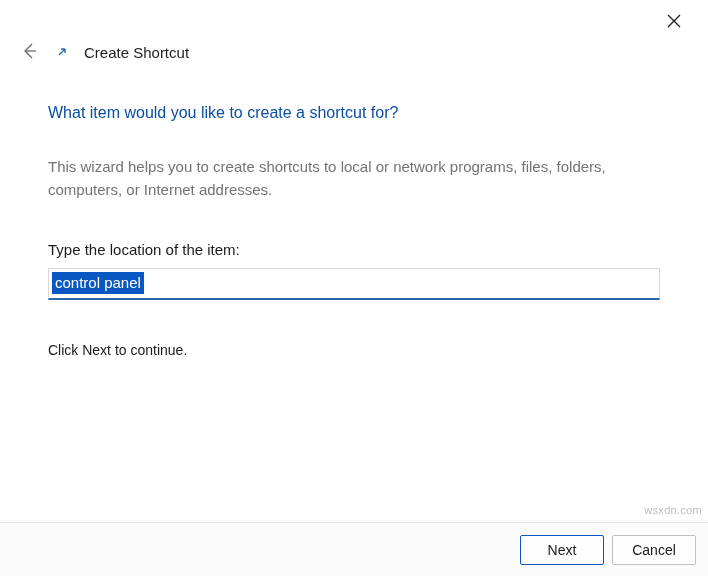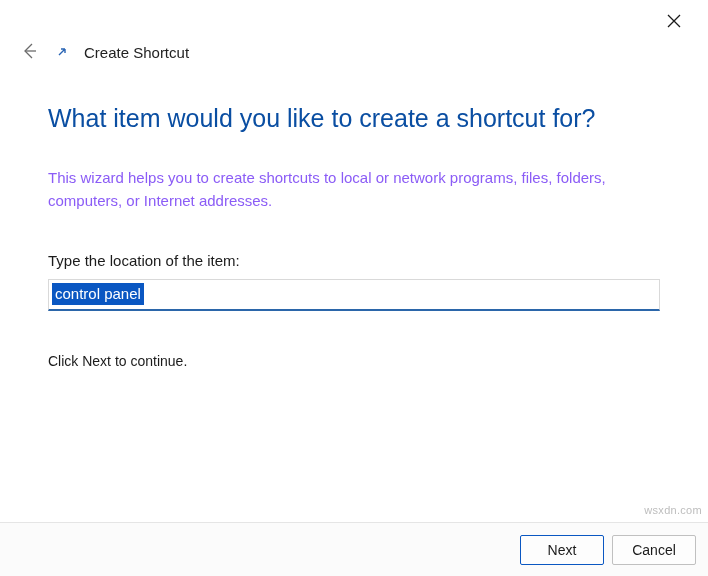--- a/index.html
+++ b/index.html
@@ -52,28 +52,28 @@
     font-size: 15px;
     color: #222;
   }
   .content {
     position: absolute;
     top: 104px;
     left: 48px;
     right: 48px;
   }
   .heading {
-    font-size: 25px;
+    font-size: 16px;
     color: #0a4ea2;
     font-weight: 400;
     margin: 0 0 34px 0;
   }
   .description {
     font-size: 15px;
-    color: #8b5cf6;
+    color: #737373;
     line-height: 1.5;
     margin: 6px 0 40px 0;
   }
   .field-label {
     font-size: 15px;
     color: #1b1b1b;
     margin: 0 0 10px 0;
   }
   .input-row {
     display: flex;

